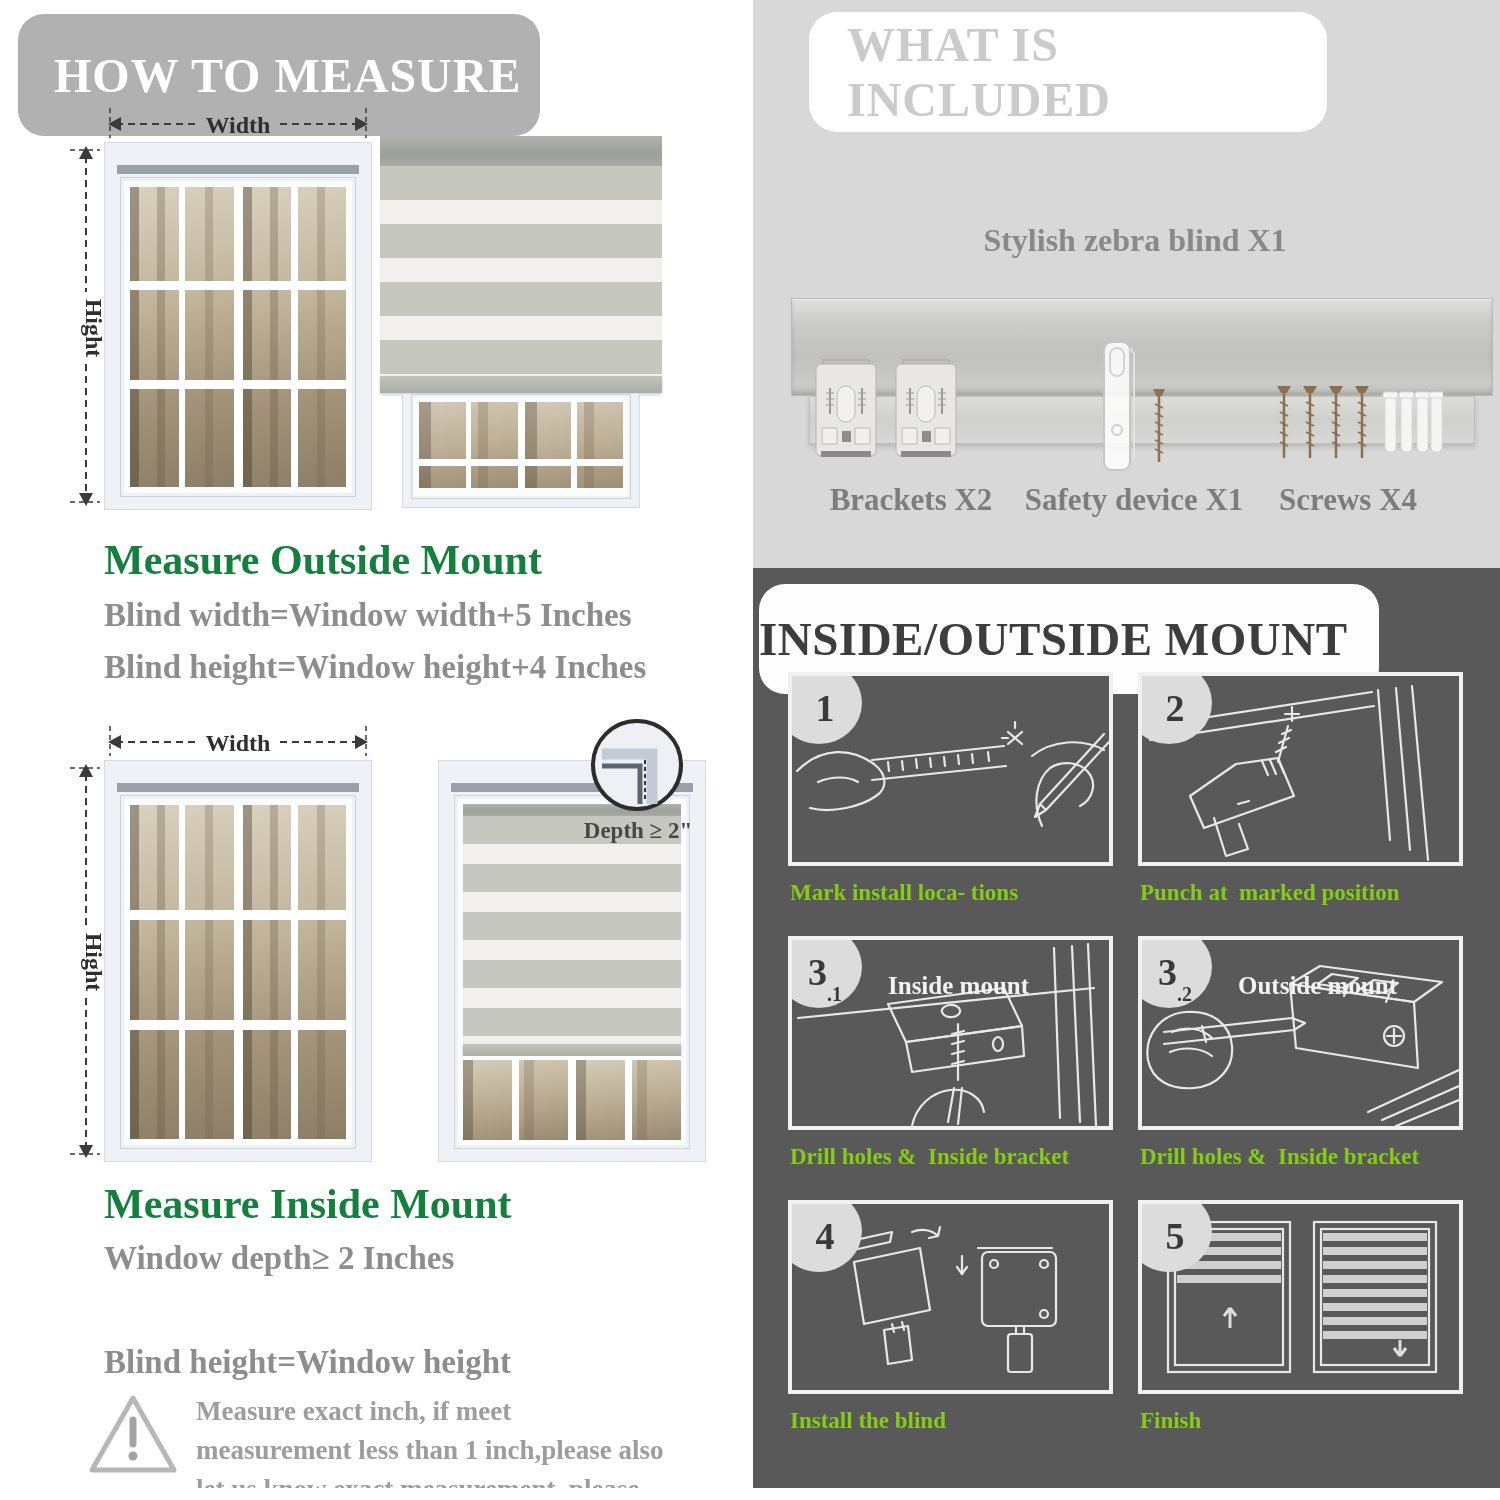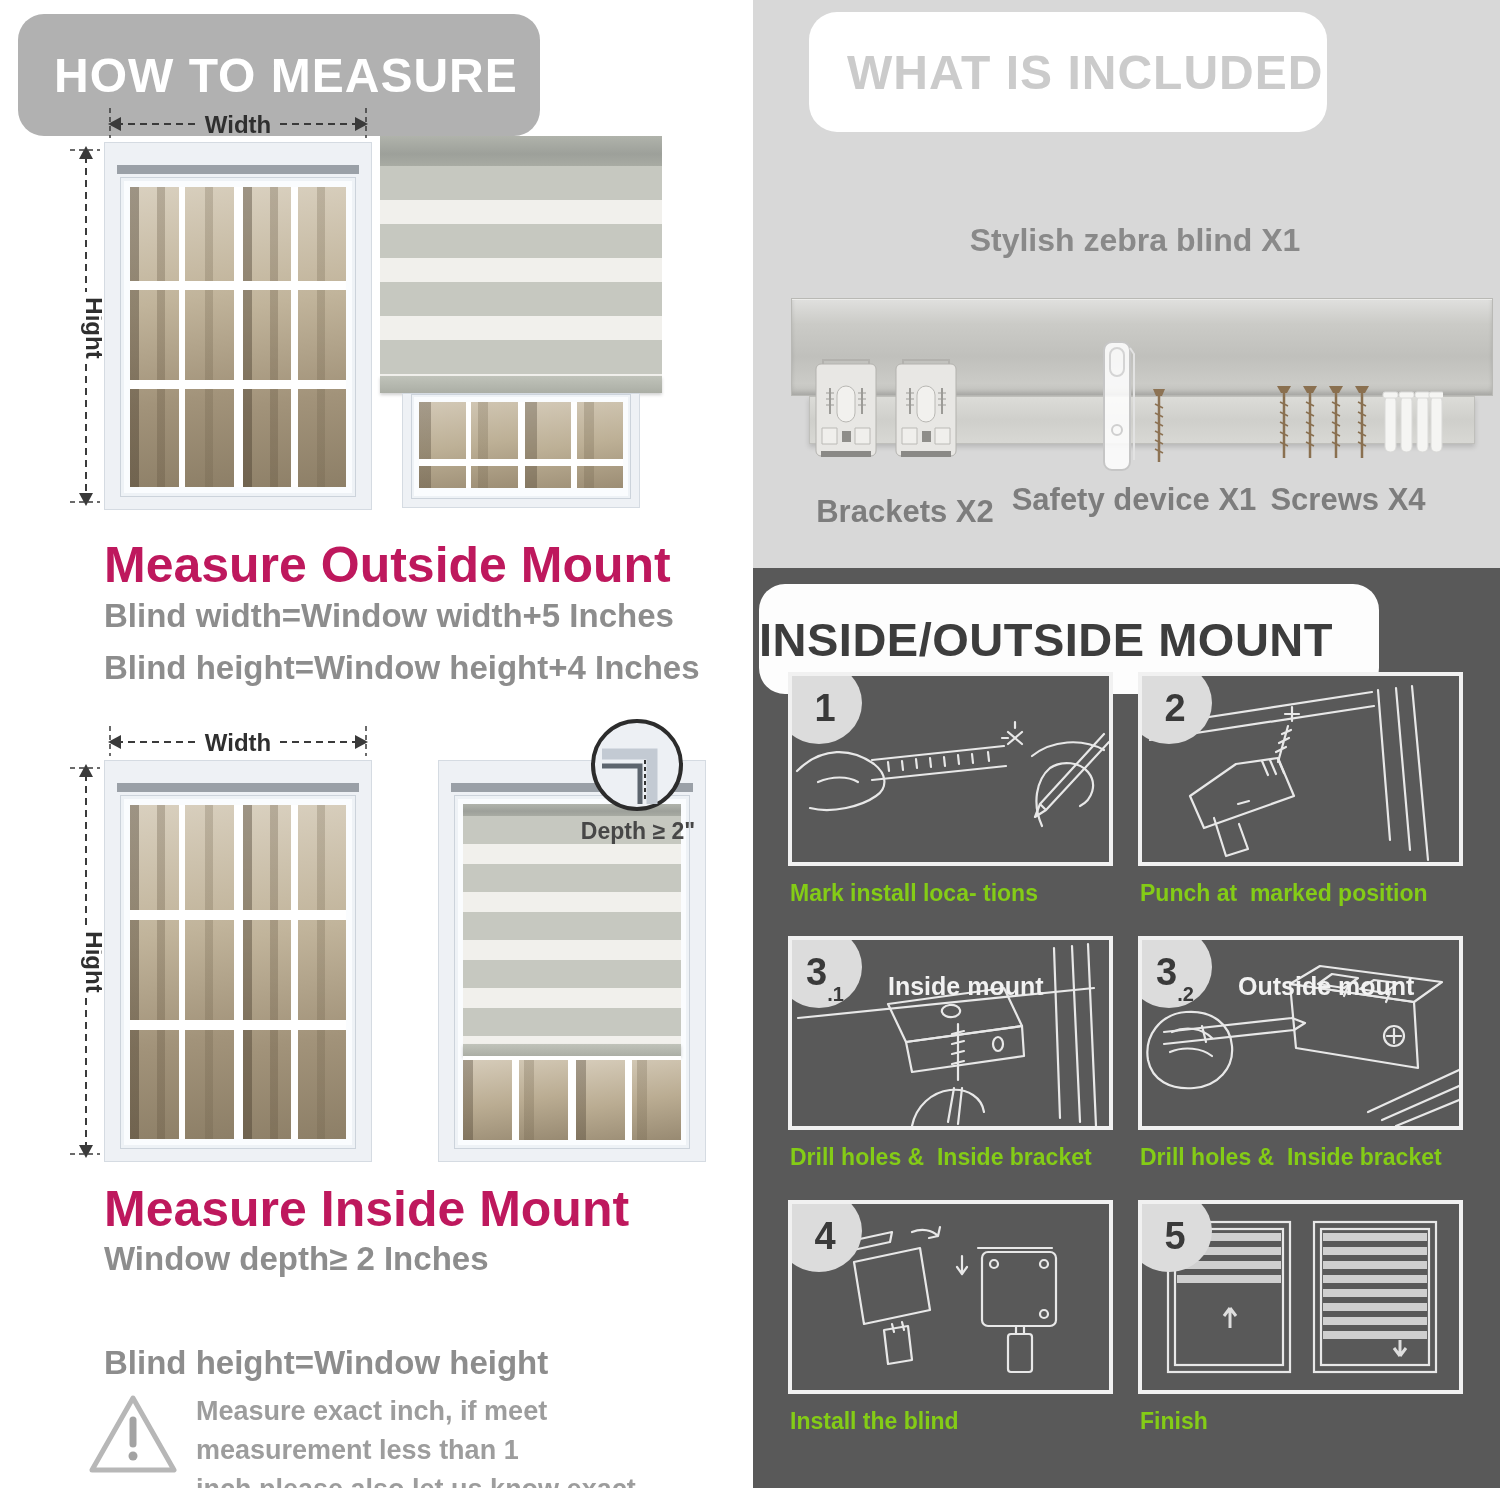--- a/index.html
+++ b/index.html
@@ -1,30 +1,30 @@
 <!DOCTYPE html>
 <html><head>
 <meta charset="utf-8">
 <style>
   html,body{margin:0;padding:0;background:#fff;}
   #canvas{position:relative;width:1500px;height:1488px;overflow:hidden;
-          font-family:Liberation Sans, sans-serif;background:#fff;}
+          font-family:Liberation Serif, serif;background:#fff;}
   .abs{position:absolute;}
 
   
   .hdr{position:absolute;display:flex;align-items:center;box-sizing:border-box;}
   .hdr-left{left:18px;top:14px;width:522px;height:122px;background:#b1b1b1;border-radius:26px;}
   .hdr-left span{color:#fff;font-size:48px;font-weight:700;letter-spacing:1px;padding-left:36px;}
   .hdr-inc{left:8px;top:12px;width:518px;height:120px;background:#fff;border-radius:28px;margin-left:48px;}
   .hdr-inc span{color:#cbcbcb;font-size:48px;font-weight:700;letter-spacing:1px;padding-left:38px;}
   .hdr-mnt{left:6px;top:16px;width:620px;height:110px;background:#fdfdfd;border-radius:26px;}
   .hdr-mnt span{color:#3d3d3d;font-size:47px;font-weight:700;letter-spacing:.5px;}
 
   
-  .h1d{position:absolute;font-size:50px;font-weight:700;color:#be185d;}
+  .h1d{position:absolute;font-size:42px;font-weight:700;color:#15803d;}
   .gline{position:absolute;font-size:33px;font-weight:700;color:#8d8d8d;}
   .warn-txt{position:absolute;font-size:27px;font-weight:700;color:#9d9d9d;line-height:39px;}
   .depth-lbl{position:absolute;font-size:23px;font-weight:700;color:#474747;text-align:center;}
 
   
   .win{position:absolute;background:#eef1f5;border:1px solid #d5dbe2;box-sizing:border-box;}
   .win .track{position:absolute;left:12px;right:12px;top:22px;height:9px;background:#9aa0a7;}
   .win .frame{position:absolute;left:15px;right:15px;top:34px;bottom:12px;background:#fafcfe;
               border:1px solid #ccd3db;box-shadow:inset 0 0 0 3px #eef2f6;}
   .win .panes{position:absolute;left:9px;right:9px;top:9px;bottom:9px;background:#fff;display:flex;gap:9px;}
@@ -275,21 +275,21 @@
           <rect x="110" y="12" width="15" height="6" rx="2"></rect>
         <rect x="128" y="16" width="11" height="56" rx="5"></rect>
           <rect x="126" y="12" width="15" height="6" rx="2"></rect>
         <rect x="144" y="16" width="11" height="56" rx="5"></rect>
           <rect x="142" y="12" width="15" height="6" rx="2"></rect>
         <rect x="158" y="16" width="11" height="56" rx="5"></rect>
           <rect x="156" y="12" width="15" height="6" rx="2"></rect>
       </g>
     </svg>
 
-    <div class="plabel" style="left:42px;width:220px;margin-top:12px;">Brackets X2</div>
+    <div class="plabel" style="left:48px;width:220px;">Brackets X2</div>
     <div class="plabel" style="left:256px;width:250px;">Safety device X1</div>
     <div class="plabel" style="left:495px;width:200px;">Screws X4</div>
   </section>
 
   <section id="rb">
     <div class="hdr hdr-mnt">
       <span>INSIDE/OUTSIDE MOUNT</span>
     </div>
 
     <div class="step" style="left:35px;top:104px;">

